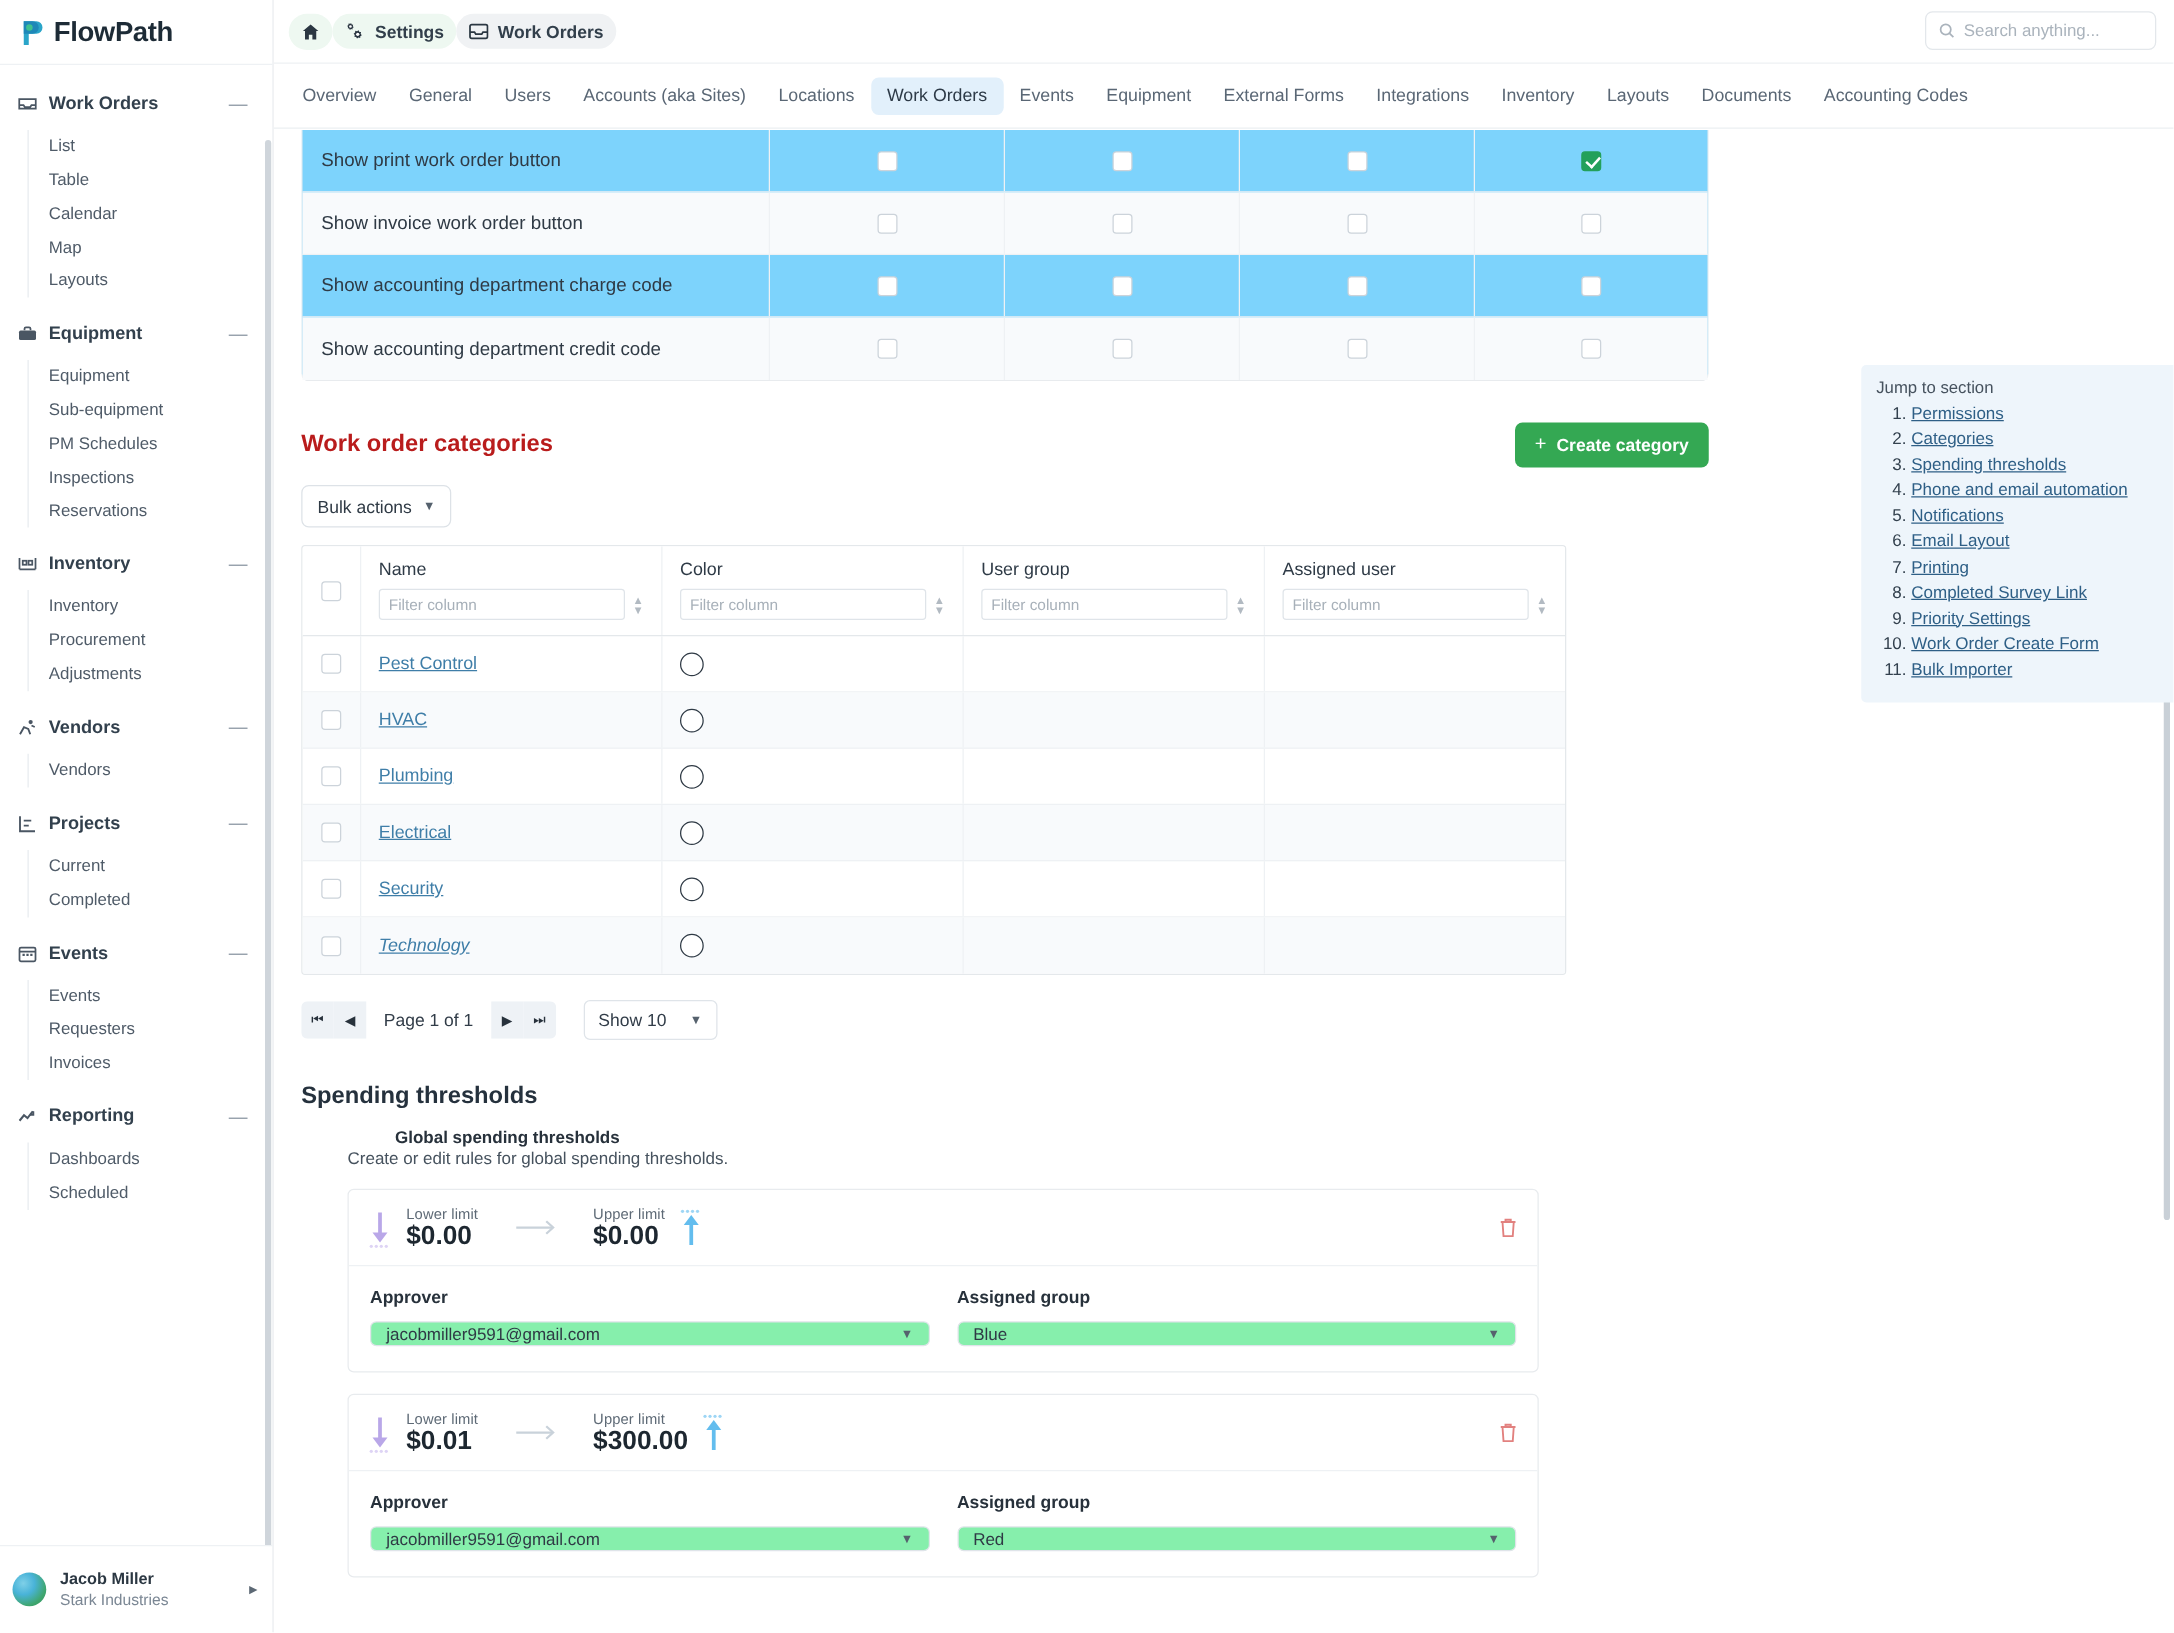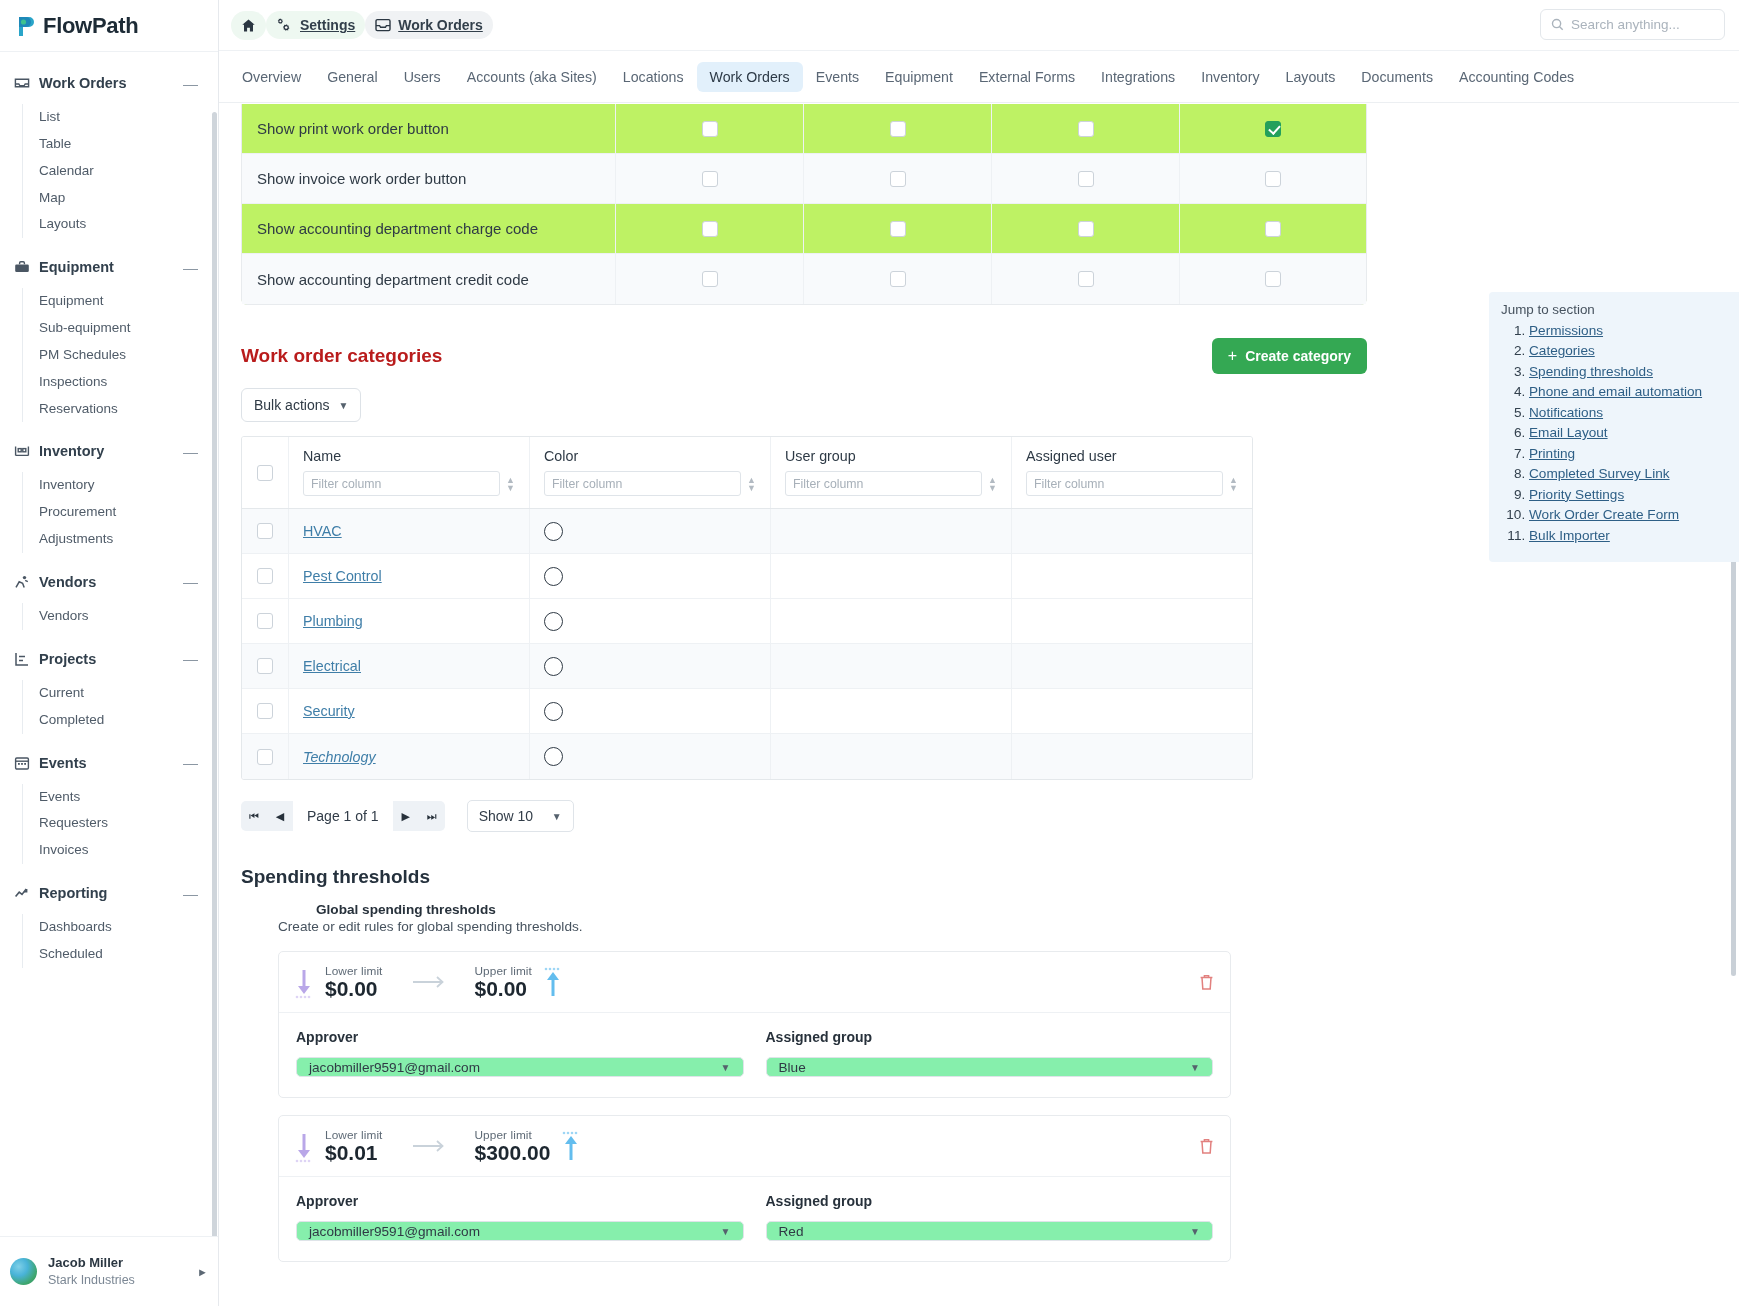--- a/index.html
+++ b/index.html
@@ -84,21 +84,21 @@
     height: 51px; display: flex; align-items: center;
     padding-left: 12px; gap: 0px;
     border-bottom: 1px solid #eef1f4; background:#fff;
     position: relative;
   }
   .crumbs { display: flex; align-items: center; }
   .crumb {
     display: flex; gap: 7px;
     padding: 6px 10px; border-radius: 16px;
     font-size: 14px; font-weight: bold; color: #323f4b;
-    cursor: pointer; white-space: nowrap; text-decoration: underline;
+    cursor: pointer; white-space: nowrap;
   }
   .crumb.home { background: #eef8f1; padding: 7px 10px;}
   .crumb.settings { background: #eef8f1; }
   .crumb.active { background: #f0f2f4; }
   .crumb .ci { display: flex; align-items:center; }
 
   .search-box {
     position: absolute; right: 14px; top: 9px;
     width: 185px; height: 31px;
     border: 1px solid #e3e7eb; border-radius: 6px;
@@ -125,21 +125,21 @@
   }
   .panel {
     position: absolute; left: 22px; top: 0;
     width: 1126px;
   }
 
   
   .perm-table {
     border: 1px solid #e8ebee; border-top: none;
     border-radius: 0 0 6px 6px;
-    width: 1126px; background:#bef264;
+    width: 1126px; background:#7dd3fc;
   }
   .perm-row {
     display: flex; align-items: center; height: 50px;
     border-bottom: 1px solid #eef1f4;
   }
   .perm-row:last-child { border-bottom: none; }
   .perm-row.alt { background: #f8fafc; }
   .perm-label {
     flex: 0 0 374px; padding-left: 15px;
     font-size: 15px; color: #2f3a45;
@@ -628,39 +628,39 @@
             </div>
             <div class="c-col">
               <div class="c-col-title">Assigned user</div>
               <div class="filter-wrap">
                 <div class="filter-inp">Filter column</div>
                 <div class="sorter">▲<br>▼</div>
               </div>
             </div>
           </div>
 
+          <div class="cat-row">
+            <div class="c-check">
+                <span class="cb"></span>
+              </div>
+            <div class="c-col">
+                <span class="cat-link">Pest Control</span>
+              </div>
+            <div class="c-col">
+                <span class="color-dot"></span>
+              </div>
+            <div class="c-col"></div>
+            <div class="c-col"></div>
+          </div>
           <div class="cat-row alt">
             <div class="c-check">
                 <span class="cb"></span>
               </div>
             <div class="c-col">
                 <span class="cat-link">HVAC</span>
-              </div>
-            <div class="c-col">
-                <span class="color-dot"></span>
-              </div>
-            <div class="c-col"></div>
-            <div class="c-col"></div>
-          </div>
-          <div class="cat-row">
-            <div class="c-check">
-                <span class="cb"></span>
-              </div>
-            <div class="c-col">
-                <span class="cat-link">Pest Control</span>
               </div>
             <div class="c-col">
                 <span class="color-dot"></span>
               </div>
             <div class="c-col"></div>
             <div class="c-col"></div>
           </div>
           <div class="cat-row">
             <div class="c-check">
                 <span class="cb"></span>

